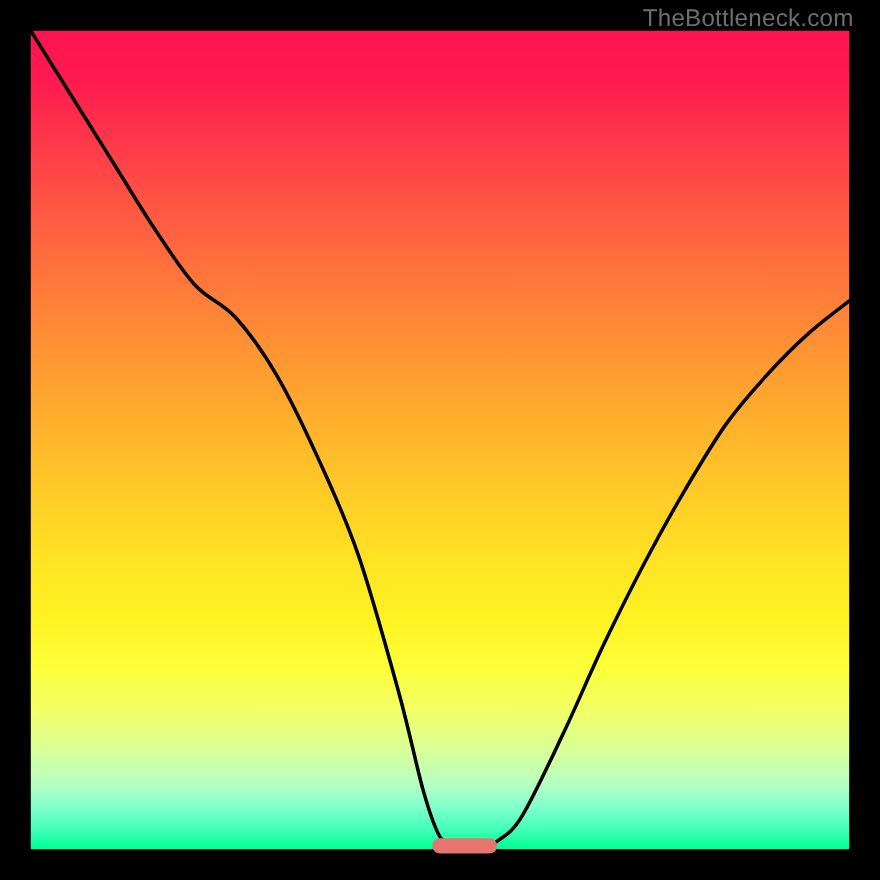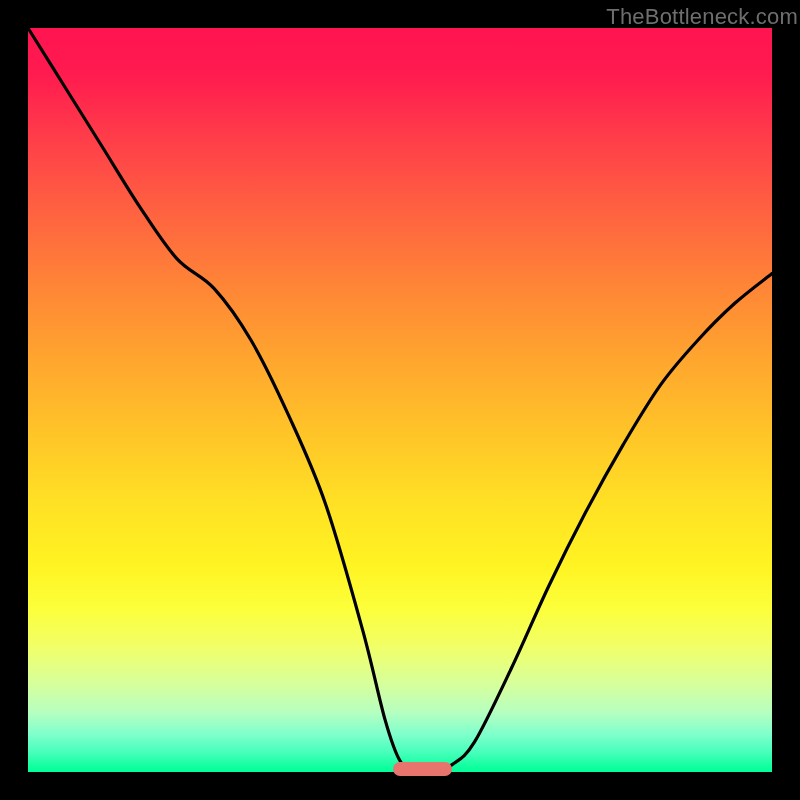--- a/index.html
+++ b/index.html
@@ -33,21 +33,21 @@
       #b6ffc0 92%,
       #7dffcc 95%,
       #43ffb9 97.5%,
       #18ffa3 99%,
       #00ff97 100%
     );
   }
   .watermark {
     position: absolute;
     top: 4px;
-    right: 2px;
+    right: 24px;
     color: #6e6e6e;
     font-size: 22px;
     font-weight: 500;
     letter-spacing: 0.2px;
     user-select: none;
   }
   svg.curve {
     position: absolute;
     left: 0;
     top: 0;

